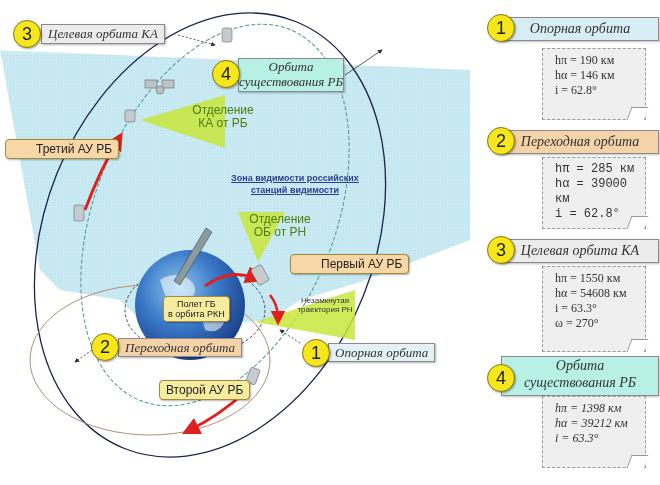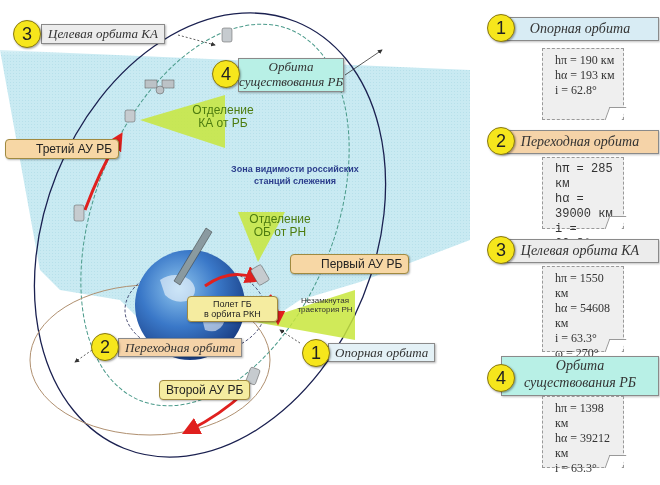--- a/index.html
+++ b/index.html
@@ -10,30 +10,30 @@
          font:18px "Liberation Sans",sans-serif;color:#222;text-align:center;line-height:26px;box-shadow:1px 1px 2px rgba(0,0,0,.35);z-index:3;}
   .lbl{position:absolute;font:italic 13px "Liberation Serif",serif;color:#333;white-space:nowrap;z-index:2;
        border:1px solid #8a8a8a;box-shadow:1px 1px 2px rgba(0,0,0,.3);}
   .lbl-grey{background:#ececec;}
   .lbl-orange{background:#f5d3a8;}
   .lbl-teal{background:#b8f0e6;}
   .lbl-lightblue{background:#e4f1f6;}
   .callout{position:absolute;background:#f5eca0;border:1px solid #a08a40;border-radius:4px;font:12px "Liberation Sans",sans-serif;color:#222;
            padding:2px 6px;white-space:nowrap;box-shadow:1px 1px 2px rgba(0,0,0,.3);z-index:3;}
   .callout-orange{background:#f7d7a5;padding-left:30px;}
-  .small-callout{font-size:9px;line-height:10px;padding:2px 16px;text-align:center;margin-left:24px;}
+  .small-callout{font-size:9px;line-height:10px;padding:2px 4px;text-align:center;}
   .sep-text{position:absolute;font:12px "Liberation Sans",sans-serif;color:#4d7c0f;text-align:center;line-height:13px;z-index:3;}
   .zone-text{position:absolute;font:bold 9px "Liberation Sans",sans-serif;color:#2b3d8c;text-align:center;line-height:12px;}
   .traj-text{position:absolute;font:8px "Liberation Sans",sans-serif;color:#333;text-align:center;line-height:9px;z-index:3;}
   
   .card{position:absolute;left:487px;width:170px;}
   .card .head{position:absolute;left:14px;height:22px;width:156px;border:1px solid #8a8a8a;
               font:italic 14px "Liberation Serif",serif;color:#333;text-align:center;line-height:22px;box-shadow:1px 1px 2px rgba(0,0,0,.25);}
   .card .head.two{height:38px;line-height:17px;}
-  .card .note{position:absolute;left:55px;width:82px;background:#efefef;border:1px dashed #999;
+  .card .note{position:absolute;left:55px;width:104px;background:#efefef;border:1px dashed #999;
               font:12px "Liberation Serif",serif;color:#333;padding:4px 6px 6px 12px;box-sizing:border-box;line-height:15px;}
   .card .note .corner{position:absolute;right:-1px;bottom:-1px;width:16px;height:12px;background:#fff;
               border-left:1px solid #999;border-top:1px solid #999;transform:skewX(-20deg);}
   .card .badge{left:0;}
   .param{display:block;}
 </style>
 </head>
 <body>
 
 <div class="diagram">
@@ -94,23 +94,23 @@
     </g>
     <g fill="#c6cbcf" stroke="#555" stroke-width="0.5">
       <rect x="222" y="28" width="10" height="14" rx="2"></rect>
       <rect x="125" y="110" width="10" height="12" rx="2"></rect>
       <rect x="74" y="205" width="10" height="16" rx="2"></rect>
       <rect x="254" y="266" width="12" height="18" rx="2" transform="rotate(-30 260 275)"></rect>
       <rect x="248" y="368" width="10" height="16" rx="2" transform="rotate(20 253 376)"></rect>
     </g>
   </svg>
 
-  <div class="zone-text" style="left:215px;top:163px;width:160px;">
+  <div class="zone-text" style="left:215px;top:172px;width:160px;text-decoration:underline;">
     <div>Зона видимости российских</div>
-    <div>станций слежения</div>
+    <div>станций видимости</div>
   </div>
 
   <div class="badge" style="left:13px;top:20px;">3</div>
   <div class="lbl lbl-grey" style="left:41px;top:24px;padding:0 6px;height:18px;line-height:18px;">Целевая орбита КА</div>
 
   <div class="badge" style="left:212px;top:60px;">4</div>
   <div class="lbl lbl-teal" style="left:238px;top:58px;width:104px;height:32px;text-align:center;line-height:15px;">
     <div>Орбита</div>
     <div>существования РБ</div>
   </div>
@@ -141,21 +141,21 @@
     <div>Незамкнутая</div>
     <div>траектория РН</div>
   </div>
 </div>
 
 <div class="card" style="top:14px;height:110px;">
   <div class="badge" style="top:0;">1</div>
   <div class="head" style="top:3px;background:#d8ecf4;">Опорная орбита</div>
   <div class="note" style="top:34px;height:72px;">
     <span class="param">hπ = 190 км</span>
-    <span class="param">hα = 193 км</span>
+    <span class="param">hα = 146 км</span>
     <span class="param">i = 62.8°</span>
     <div class="corner"></div>
   </div>
 </div>
 
 <div class="card" style="top:127px;height:110px;">
   <div class="badge" style="top:0;">2</div>
   <div class="head" style="top:3px;background:#f5d3a8;">Переходная орбита</div>
   <div class="note" style="top:30px;height:72px;font-family:Liberation Mono, monospace;">
     <span class="param">hπ = 285 км</span>
@@ -176,19 +176,19 @@
     <div class="corner"></div>
   </div>
 </div>
 
 <div class="card" style="top:356px;height:120px;">
   <div class="badge" style="top:8px;">4</div>
   <div class="head two" style="top:0;background:#b8f0e6;">
     <div>Орбита</div>
     <div>существования РБ</div>
   </div>
-  <div class="note" style="top:40px;height:72px;">
+  <div class="note" style="top:40px;height:72px;font-style:italic;">
     <span class="param">hπ = 1398 км</span>
     <span class="param">hα = 39212 км</span>
     <span class="param">i = 63.3°</span>
     <div class="corner"></div>
   </div>
 </div>
 
 </body></html>

